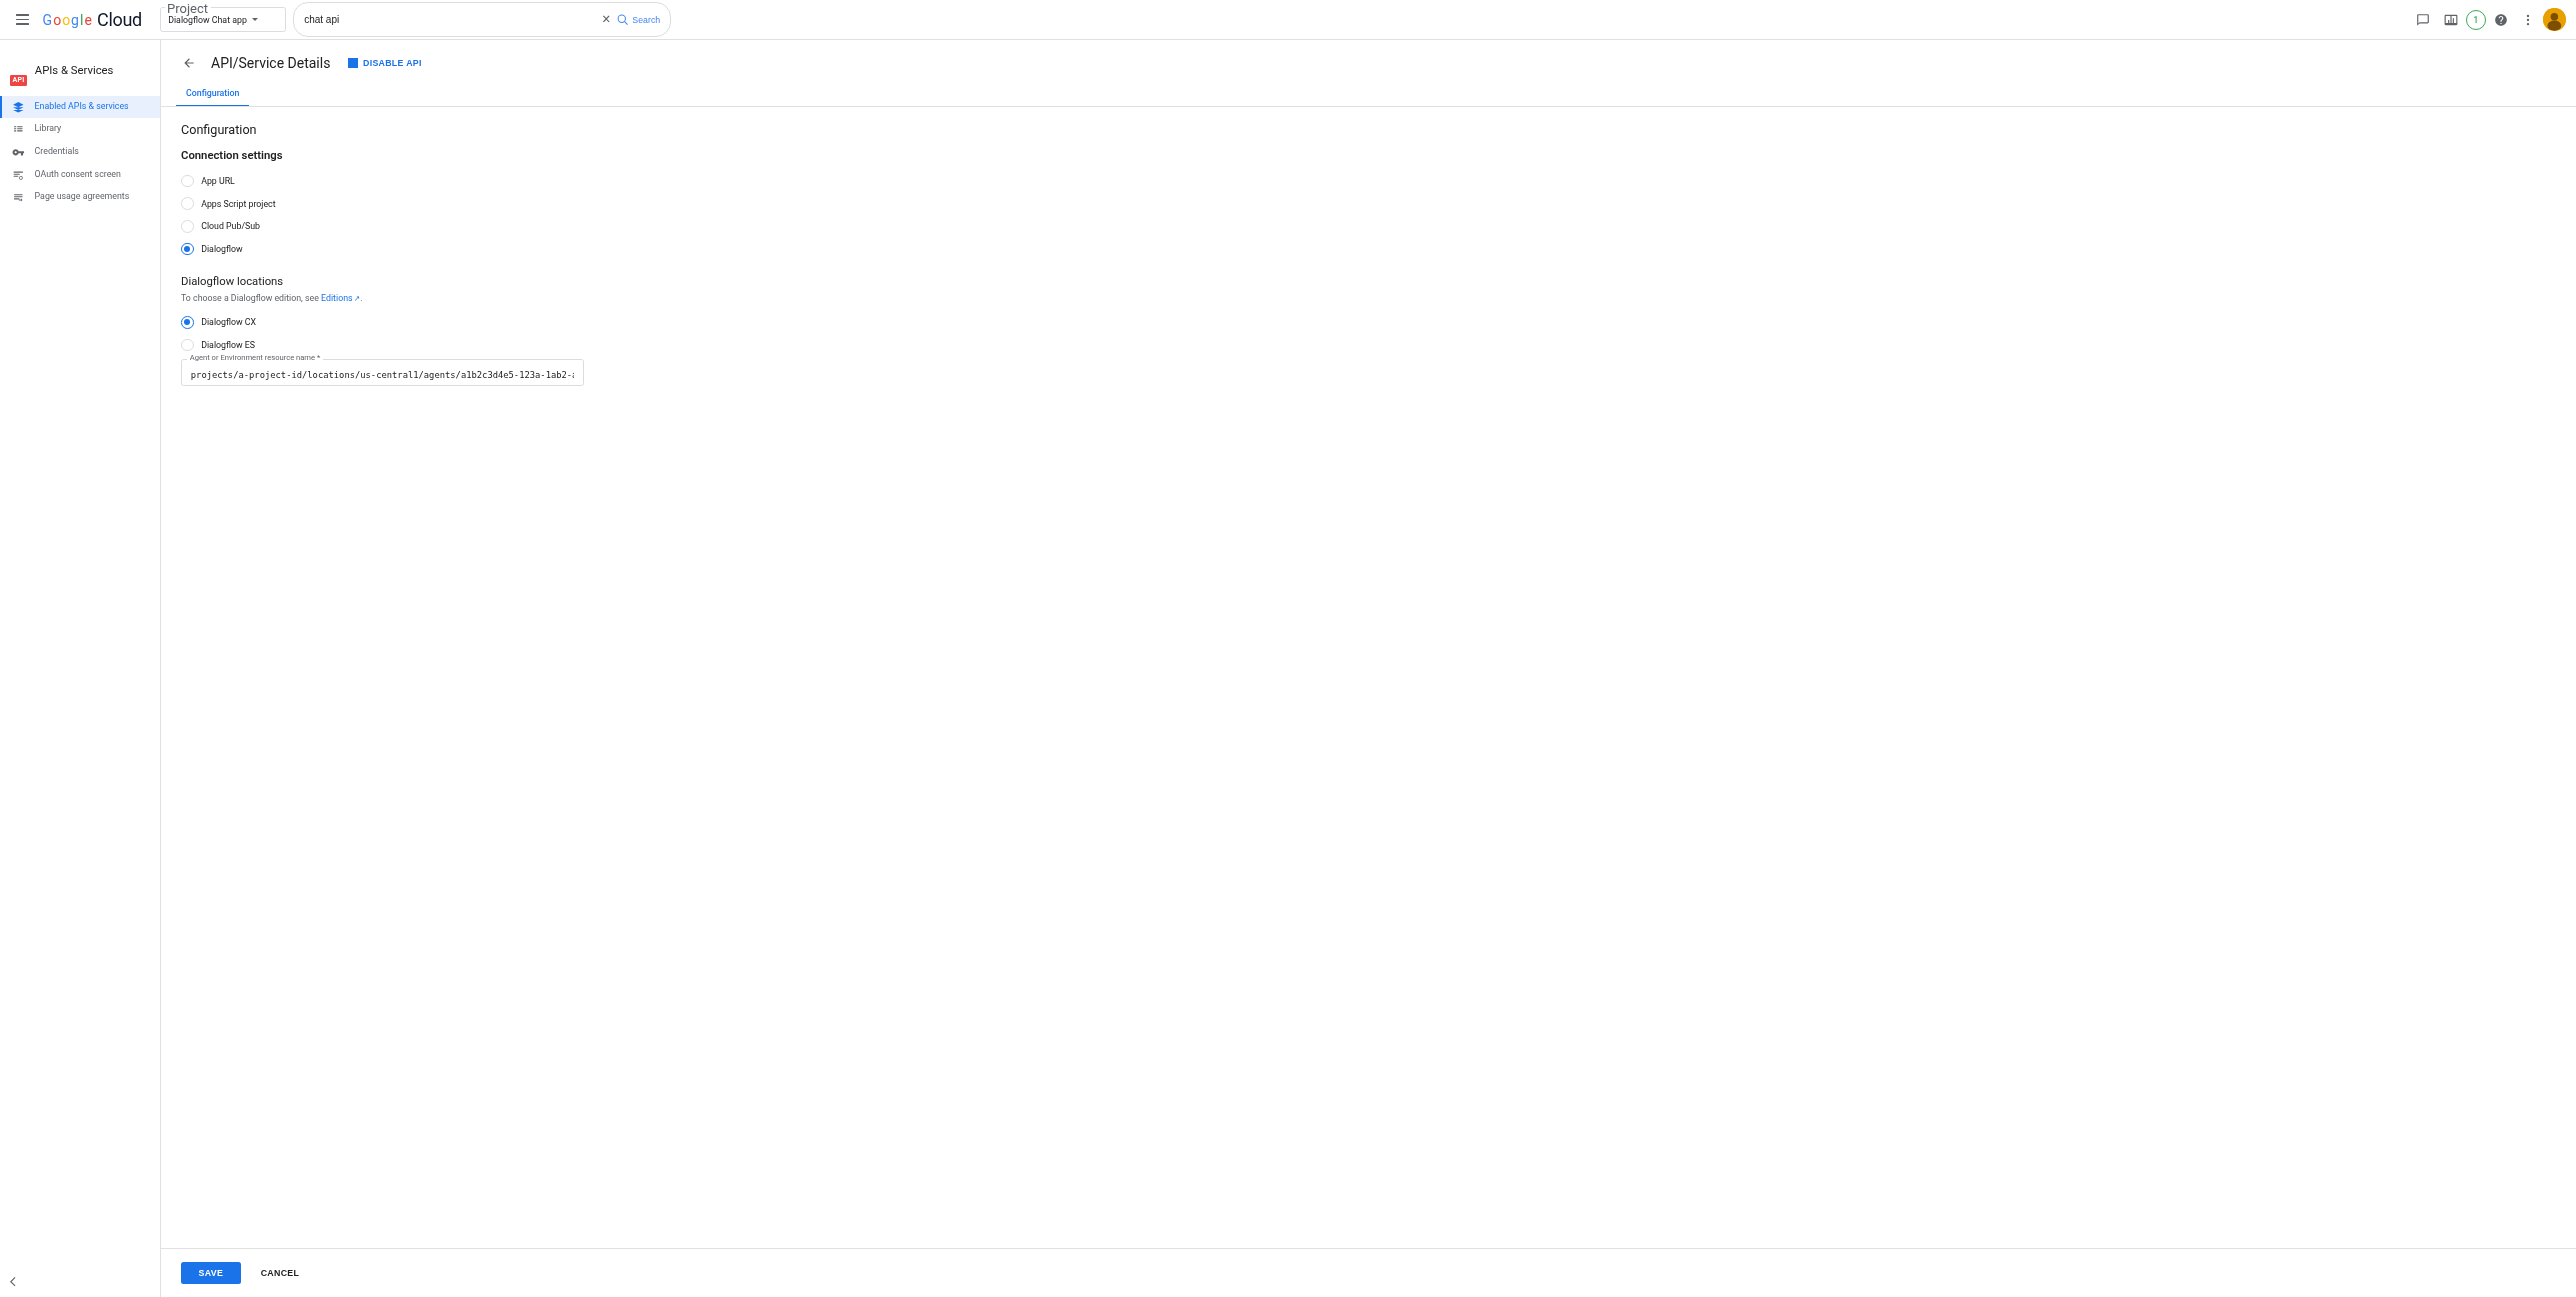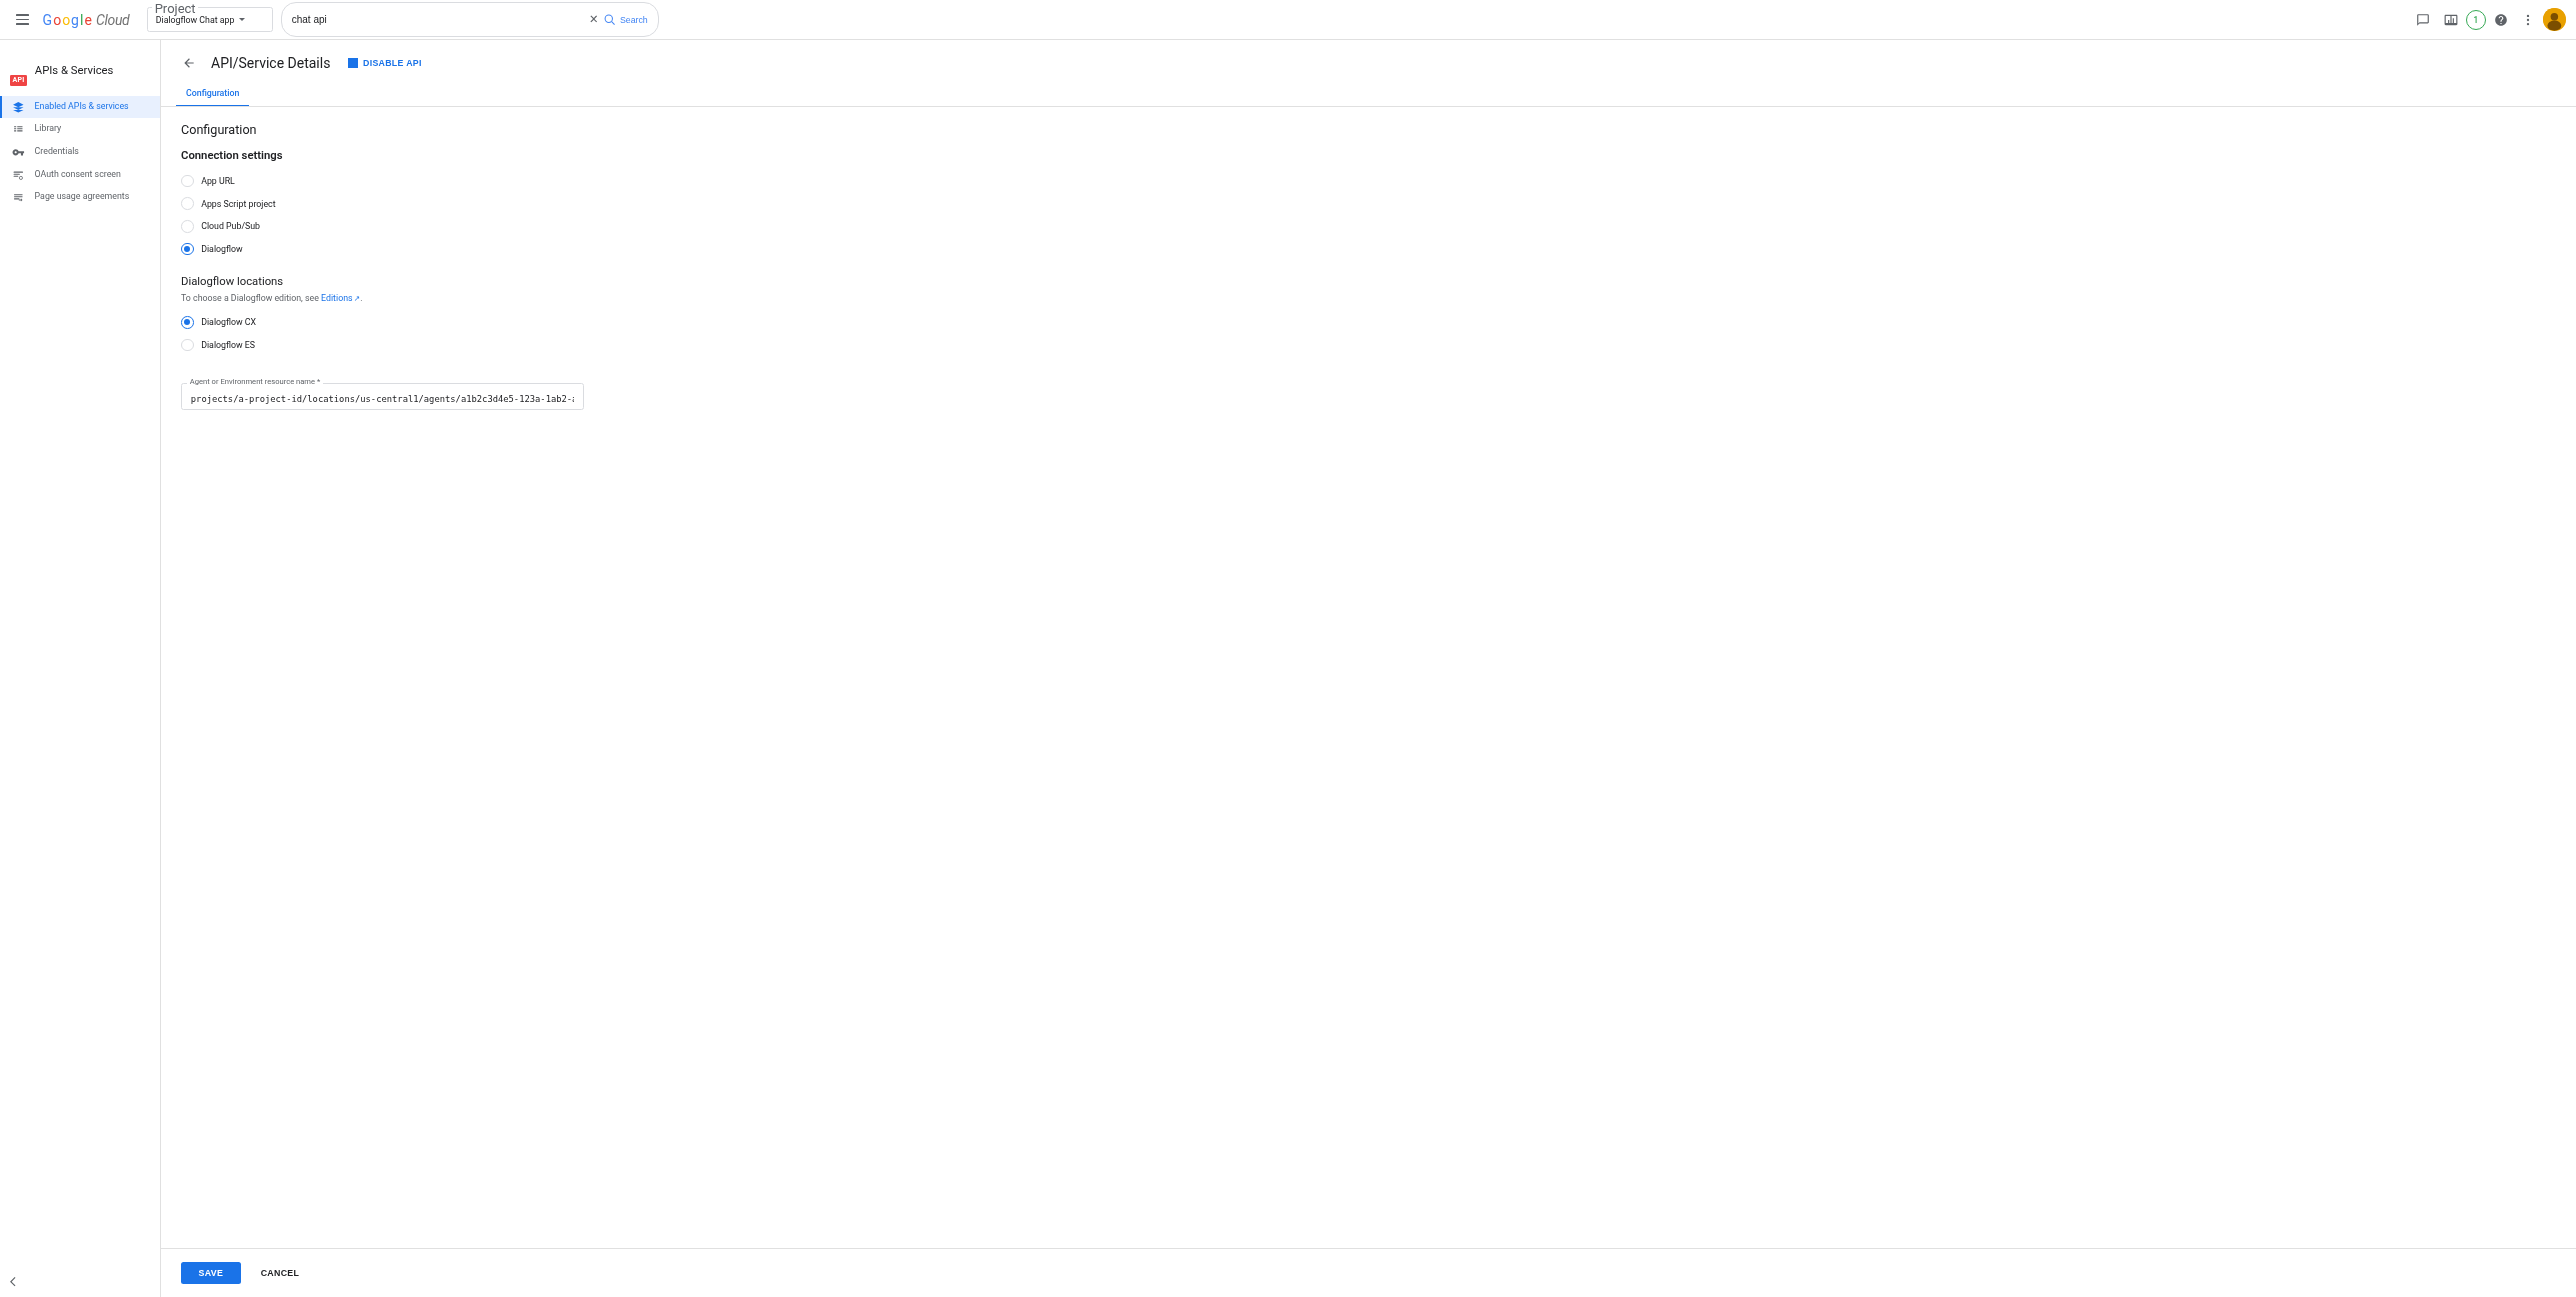--- a/index.html
+++ b/index.html
@@ -27,21 +27,21 @@
     .hamburger-line { width: 12.6px; height: 1.3px; background: #5f6368; border-radius: 0.6px; }
     .google-logo {
       display: flex; align-items: center; gap: 1.3px;
       font-size: 14px; font-weight: 400; letter-spacing: -0.3px;
       margin-right: 2.5px;
     }
     .g-blue { color: #4285f4; }
     .g-red { color: #ea4335; }
     .g-yellow { color: #fbbc05; }
     .g-green { color: #34a853; }
-    .cloud-text { color: #737373; font-size: 14px; font-weight: 400; font-style: italic; }
+    .cloud-text { color: #0f172a; font-size: 18px; font-weight: 400; }
     .project-selector {
       display: flex; align-items: center;
       border: 0.6px solid #dadce0; border-radius: 2.5px;
       padding: 0 7.6px;
       height: 25px;
       gap: 5px;
       cursor: pointer;
       min-width: 126px;
     }
     .project-label { font-size: 13px; color: #5f6368; position: absolute; top: -5.7px; left: 5px; background: #fff; padding: 0 2.5px; }
@@ -222,21 +222,21 @@
     
     .dialogflow-settings { margin-bottom: 15px; }
     .dialogflow-title { font-size: 11.3px; font-weight: 400; color: #202124; margin-bottom: 5px; }
     .dialogflow-desc { font-size: 8.8px; color: #5f6368; margin-bottom: 12.6px; }
     .editions-link { color: #1a73e8; text-decoration: none; }
     .external-icon { font-size: 7.6px; vertical-align: middle; margin-left: 1.3px; }
 
     
     .text-field-wrap {
       position: relative;
-      margin-top: 32px;
+      margin-top: 8px;
       max-width: 403px;
     }
     .text-field {
       width: 100%;
       border: 0.6px solid #dadce0;
       border-radius: 2.5px;
       padding: 10px 8.8px 5px;
       font-size: 8.8px;
       color: #202124;
       outline: none;

